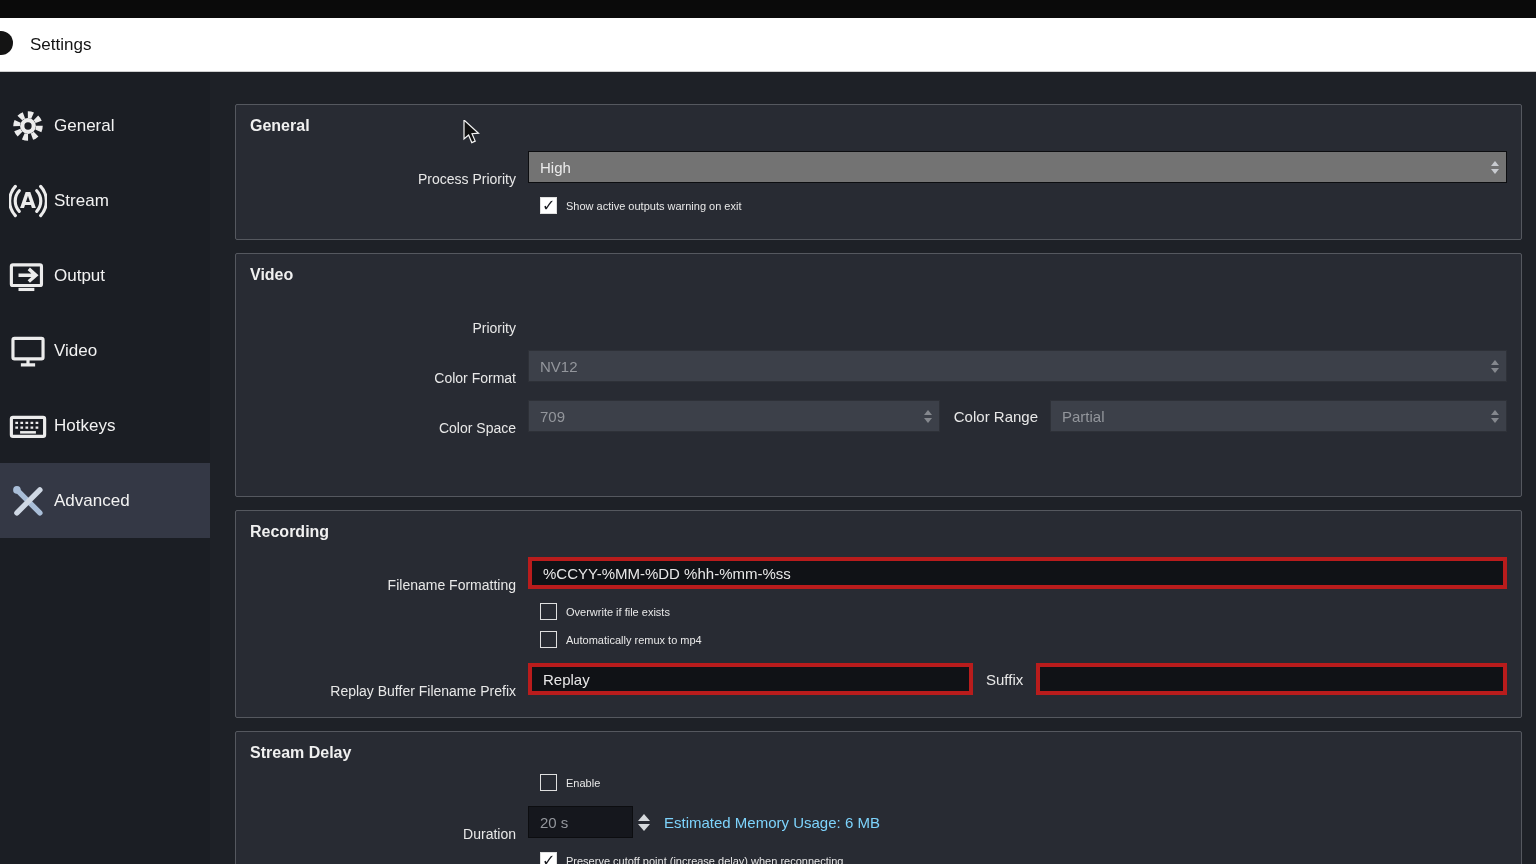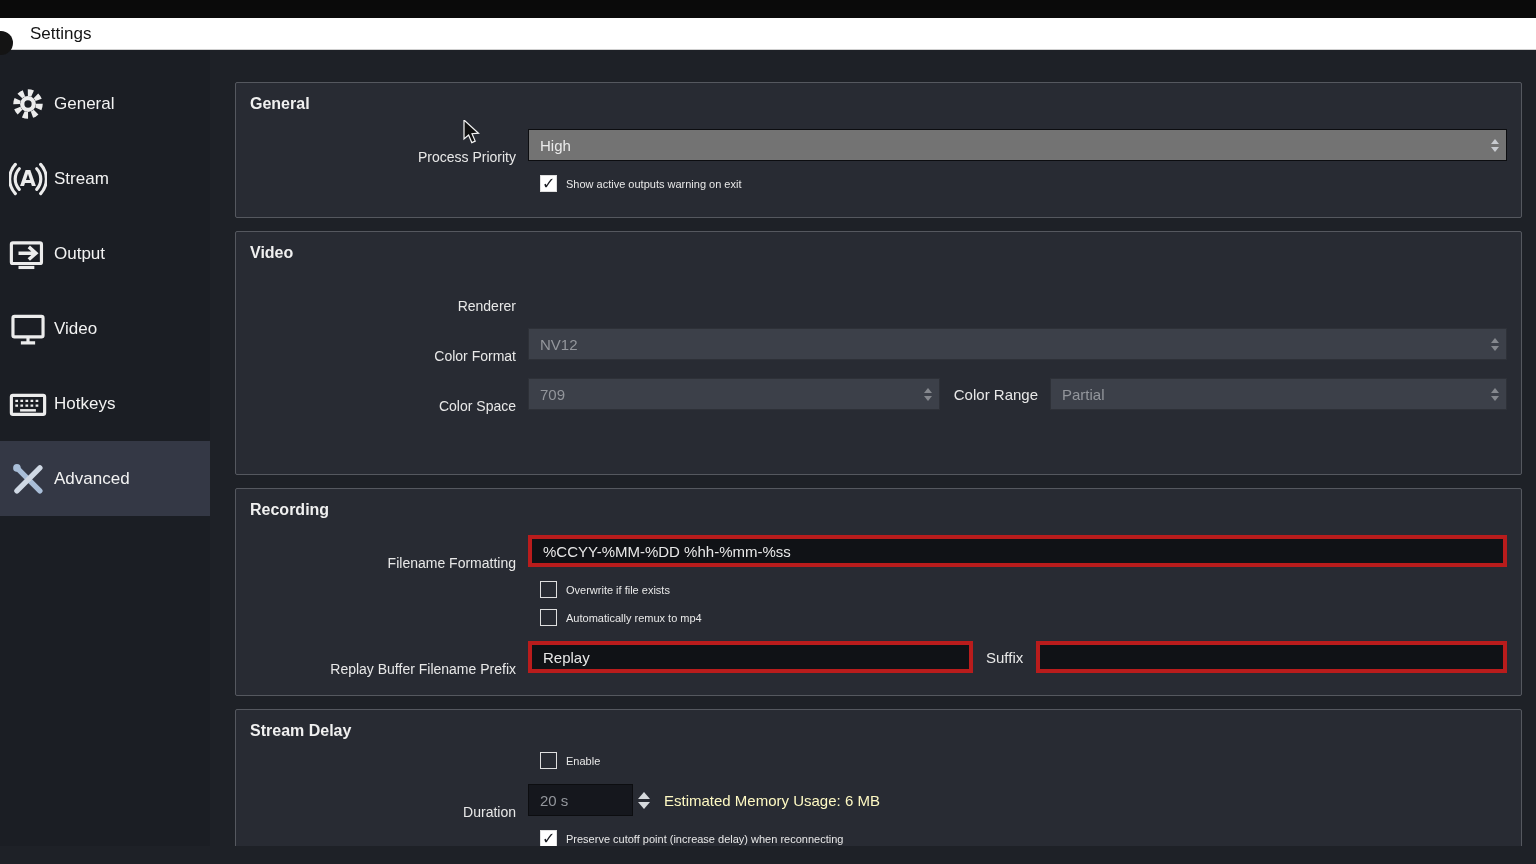--- a/index.html
+++ b/index.html
@@ -3,21 +3,21 @@
 <meta charset="utf-8">
 <style>
   * { box-sizing: border-box; margin: 0; padding: 0; }
   html,body { width:1536px; height:864px; overflow:hidden; }
   body { font-family:"Liberation Sans","DejaVu Sans",sans-serif; background:#000; }
 
   .screen { width:1536px; height:864px; position:relative; overflow:hidden; background:#1e2127; }
 
   .top-strip { height:18px; background:#0a0a0a; width:100%; }
 
-  .titlebar { height:32px; background:#ffffff; border-bottom:1px solid #cfcfcf; display:flex; align-items:center; position:relative; }
+  .titlebar { height:54px; background:#ffffff; border-bottom:1px solid #cfcfcf; display:flex; align-items:center; position:relative; }
   .app-dot { position:absolute; left:-11px; top:13px; width:24px; height:24px; border-radius:50%; background:#141414; }
   .titlebar-text { margin-left:30px; font-size:17px; color:#141414; }
 
   .main { display:flex; height:796px; }
 
   
   .sidebar { width:210px; background:#1b1e24; flex-shrink:0; padding-top:16px; }
   .side-item { height:75px; display:flex; align-items:center; padding-left:2px; }
   .side-item.selected { background:#343845; }
   .icon-box { width:52px; display:flex; justify-content:center; align-items:center; flex-shrink:0; }
@@ -56,21 +56,21 @@
   .cb-row { display:flex; align-items:center; margin-left:290px; margin-bottom:11px; }
   .cb { width:17px; height:17px; border:1px solid #dfdfdf; background:transparent; flex-shrink:0; position:relative; }
   .cb.checked { background:#ffffff; }
   .cb.checked::after { content:"\2713"; position:absolute; left:1px; top:-2px; font-size:16px; font-weight:bold; color:#15171d; }
   .cb-label { margin-left:9px; font-size:11px; color:#e8e8e8; }
 
   .spin-field { flex:0 0 105px; background:#15171d; border:1px solid #0c0d10; color:#93969c; }
   .dur-spin { display:flex; flex-direction:column; gap:3px; margin-left:5px; color:#d6d9dd; }
   .dur-spin .tri-up { border-left-width:6px; border-right-width:6px; border-bottom-width:7px; }
   .dur-spin .tri-down { border-left-width:6px; border-right-width:6px; border-top-width:7px; }
-  .memory-text { margin-left:14px; font-size:15px; color:#fef9c3; }
+  .memory-text { margin-left:14px; font-size:15px; color:#7dd3fc; }
 
   .cursor { position:absolute; left:463px; top:120px; pointer-events:none; z-index:50; }
 </style>
 </head>
 <body>
 
 <div class="screen">
 
   <div class="top-strip"></div>
 
@@ -173,21 +173,21 @@
         <div class="cb-row">
           <span class="cb checked"></span>
           <span class="cb-label">Show active outputs warning on exit</span>
         </div>
       </div>
 
       <div class="section section-video">
         <div class="section-title">Video</div>
 
         <div class="row">
-          <div class="row-label">Renderer</div>
+          <div class="row-label">Priority</div>
         </div>
 
         <div class="row">
           <div class="row-label">Color Format</div>
           <div class="select disabled">
             <span>NV12</span>
             <span class="spin">
                 <span class="tri-up"></span>
                 <span class="tri-down"></span>
               </span>

